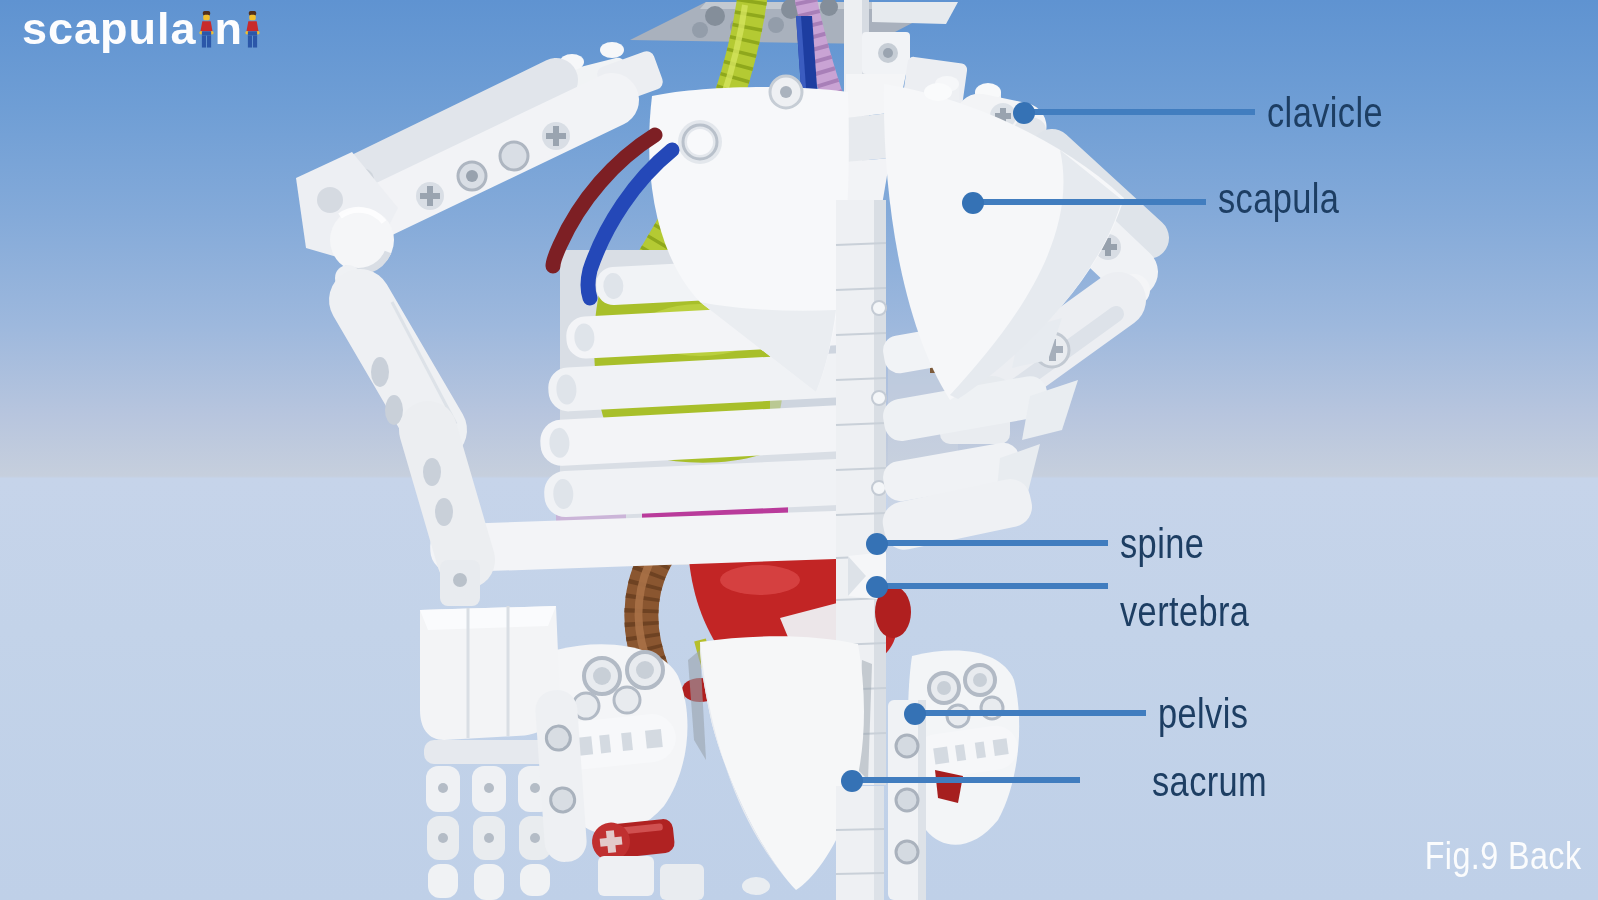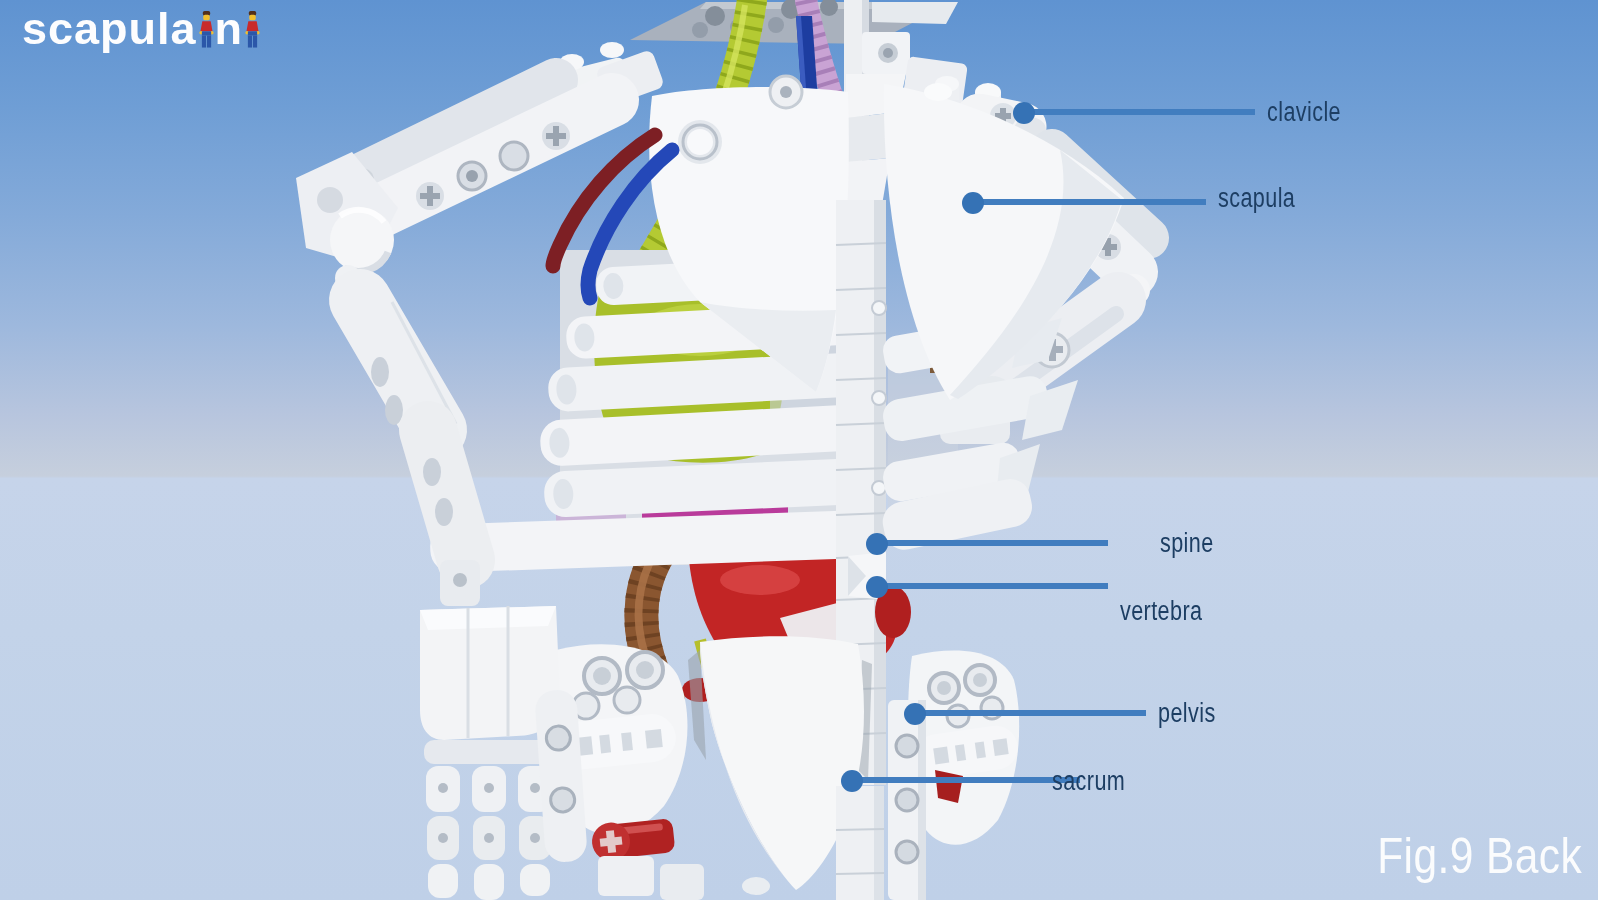--- a/index.html
+++ b/index.html
@@ -5,24 +5,24 @@
   html,body{margin:0;padding:0;background:#222;}
   .stage{
     position:relative;width:1598px;height:900px;overflow:hidden;
     font-family:"Liberation Sans", sans-serif;
     background:linear-gradient(180deg,
       #5f93d1 0%, #6f9ed5 12%, #84aad9 24%, #9db8dd 36%,
       #b7c5de 46%, #c6cfdd 52.9%,
       #c6d4ea 53.15%, #c3d3e9 70%, #bfd0e8 100%);
   }
   .scene{position:absolute;left:0;top:0;}
-  .lbl{position:absolute;color:#1d3e63;font-size:27px;font-weight:500;
+  .lbl{position:absolute;color:#1d3e63;font-size:43px;font-weight:500;
        line-height:40px;white-space:nowrap;}
   .lbl>span{display:inline-block;transform:scaleX(.8);transform-origin:left center;letter-spacing:.5px;}
-  .caption{position:absolute;right:16px;top:834px;color:#fbfcfd;font-size:50px;
+  .caption{position:absolute;right:16px;top:834px;color:#fbfcfd;font-size:38px;
        font-weight:500;line-height:44px;white-space:nowrap;}
   .caption>span{display:inline-block;transform:scaleX(.85);transform-origin:right center;letter-spacing:.5px;}
   .logo{position:absolute;left:22px;top:6px;display:flex;align-items:flex-end;
         color:#fdfdfe;font-size:45px;font-weight:bold;letter-spacing:1px;line-height:46px;}
   .logo .mf{margin:0 1px 4px 2px;}
 </style>
 </head>
 <body>
 
 <div class="stage">
@@ -397,20 +397,20 @@
     <circle cx="2.2" cy="23.5" r="1.9" fill="#f2bf2e"></circle>
     <circle cx="13.8" cy="23.5" r="1.9" fill="#f2bf2e"></circle>
     <rect x="3" y="22" width="10" height="4.5" fill="#2b57a9"></rect>
     <rect x="3" y="26.5" width="4.5" height="13" fill="#2b57a9"></rect>
     <rect x="8.5" y="26.5" width="4.5" height="13" fill="#2b57a9"></rect>
   </svg>
 </div>
 
 <div class="lbl" style="left:1267px;top:92px"><span>clavicle</span></div>
 <div class="lbl" style="left:1218px;top:178px"><span>scapula</span></div>
-<div class="lbl" style="left:1160px;top:523px"><span>spine</span></div>
+<div class="lbl" style="left:1120px;top:523px"><span>spine</span></div>
 <div class="lbl" style="left:1120px;top:591px"><span>vertebra</span></div>
 <div class="lbl" style="left:1158px;top:693px"><span>pelvis</span></div>
-<div class="lbl" style="left:1052px;top:761px"><span>sacrum</span></div>
+<div class="lbl" style="left:1152px;top:761px"><span>sacrum</span></div>
 
 <div class="caption"><span>Fig.9 Back</span></div>
 
 </div>
 
 </body></html>

